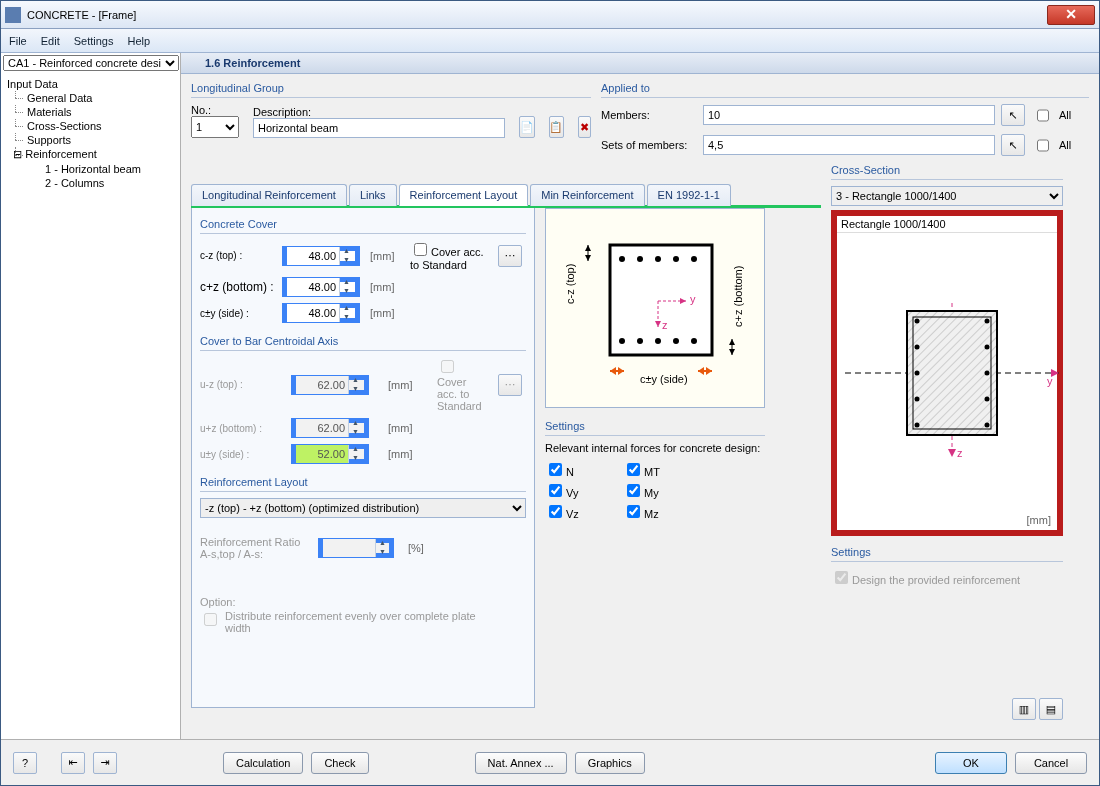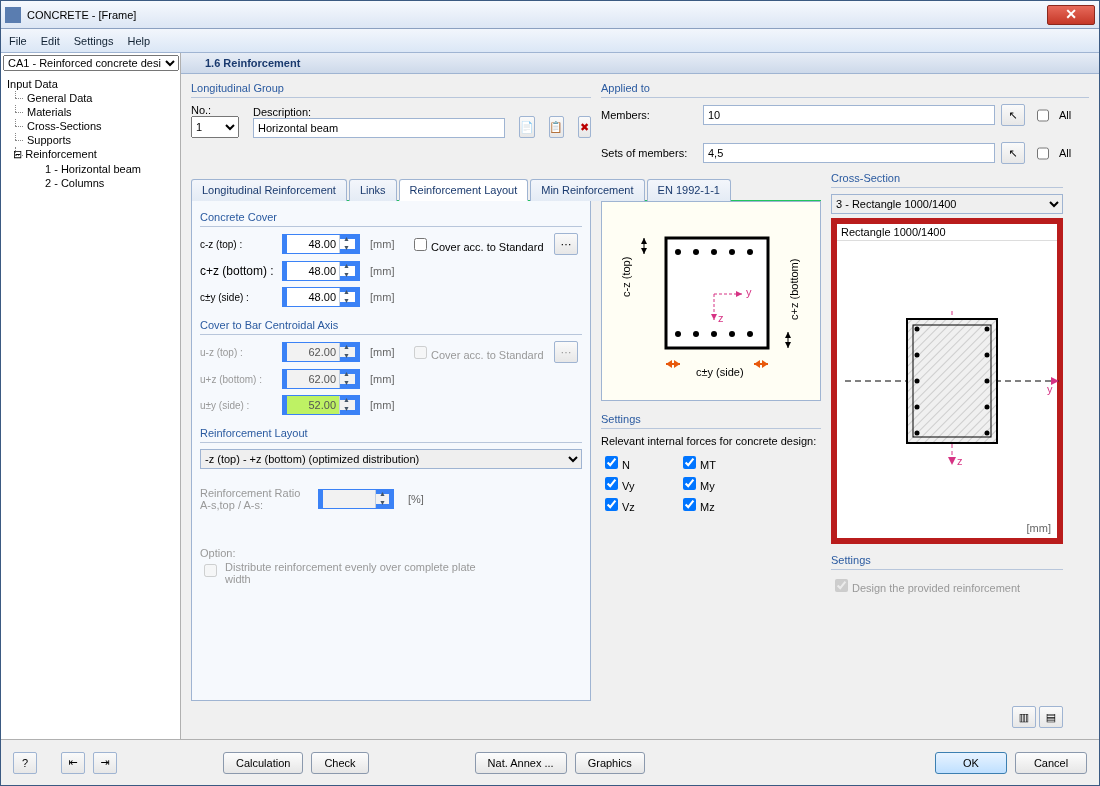--- a/index.html
+++ b/index.html
@@ -28,25 +28,25 @@
   .group-title { color:#2a5aa0; border-bottom:1px solid #b8c6db; padding:2px 0 3px 0; margin-bottom:6px;}
   input.txt { height:20px; border:1px solid #9fb4d2; background:#fff; padding:0 4px;}
   .spin { display:inline-flex; align-items:center; border:5px solid #3b82f6; height:20px; background:#fff;}
   .spin input{border:none;height:18px;width:52px;text-align:right;padding:0 3px;font-size:11px;}
   .spin .btns{display:flex;flex-direction:column;}
   .spin .btns span{width:14px;height:9px;border-left:1px solid #c2cfe0;font-size:7px;text-align:center;line-height:8px;color:#456;cursor:pointer;}
   .unit{color:#666;margin-left:6px;}
   .btn { height:22px; padding:0 12px; background:linear-gradient(#fdfdfd,#e6e6e6); border:1px solid #8b99ad; border-radius:3px; cursor:pointer;}
   .btn.primary{background:linear-gradient(#e8f3ff,#bfe0ff);border-color:#3c7fb1;}
   .iconbtn { width:24px;height:22px;border:1px solid #9fb4d2;background:linear-gradient(#fafafa,#e7e7e7);cursor:pointer;display:inline-flex;align-items:center;justify-content:center;border-radius:2px;}
-  .tabs { display:flex; border-bottom:1px solid #22c55e; margin-top:8px;}
+  .tabs { display:flex; border-bottom:3px solid #22c55e; margin-top:21px;}
   .tab { padding:4px 10px; border:1px solid #9fb4d2; border-bottom:none; background:linear-gradient(#f3f6fb,#e4ebf5); margin-right:2px; border-radius:3px 3px 0 0; cursor:pointer; position:relative; top:1px; color:#1a3a6e;}
   .tab.active { background:#fff; font-weight:normal; border-bottom:1px solid #fff;}
   .panel { border:1px solid #9fb4d2; border-top:none; padding:8px; background:#f6f9fd;}
-  .leftcol{width:400px;}
+  .leftcol{width:344px;}
   .midcol{width:220px;}
   .rightcol{width:232px;}
   .chk{margin-right:4px;}
   .diagram{border:1px solid #9fb4d2;background:#fffef4;height:200px;position:relative;}
   .cs-diagram{border:6px solid #b91c1c;background:#fff;height:326px;position:relative;}
   .footer { position:absolute; bottom:0; left:0; right:0; height:46px; border-top:1px solid #b0b0b0; display:flex; align-items:center; padding:0 12px; gap:8px; background:#f0f0f0;}
   .footer .spacer{flex:1;}
   select.full{width:100%;height:20px;border:1px solid #9fb4d2;}
   .disabled{color:#999;}
   .force-grid{display:grid;grid-template-columns:70px 70px;gap:2px 8px;}
@@ -104,21 +104,21 @@
                 <span class="iconbtn">📄</span>
                 <span class="iconbtn">📋</span>
                 <span class="iconbtn" style="color:#b00;">✖</span>
               </div>
             </div>
           </div>
 
           <div style="flex:1;">
             <div class="group">
               <div class="group-title">Applied to</div>
-              <div style="display:grid;grid-template-columns:96px 1fr 26px 20px 30px;gap:16px 6px;align-items:center;">
+              <div style="display:grid;grid-template-columns:96px 1fr 26px 20px 30px;gap:8px 6px;align-items:center;">
                 <span>Members:</span>
                 <input class="txt" value="10" style="">
                 <span class="iconbtn">↖</span>
                 <input type="checkbox" class="chk" style="">
                 <span>All</span>
 
                 <span>Sets of members:</span>
                 <input class="txt" value="4,5" style="">
                 <span class="iconbtn">↖</span>
                 <input type="checkbox" class="chk" style="">
@@ -179,21 +179,21 @@
                           </span>
                         </span>
                       <span class="unit">[mm]</span>
                       <span></span>
                         <span></span>
                     </div>
                   </div>
 
                   <div class="group" style="margin-top:10px;">
                     <div class="group-title">Cover to Bar Centroidal Axis</div>
-                    <div style="display:grid;grid-template-columns:78px 78px 42px 1fr 28px;gap:6px 4px;align-items:center;" class="disabled">
+                    <div style="display:grid;grid-template-columns:78px 78px 42px 1fr 28px;gap:6px 13px;align-items:center;" class="disabled">
                       <span style="font-size:10px;">u-z (top) :</span>
                       <span class="spin" style="background:#f2f2f2;">
                           <input disabled="" style="background: rgb(242, 242, 242);" value="62.00">
                           <span class="btns">
                             <span>▲</span>
                             <span>▼</span>
                           </span>
                         </span>
                       <span class="unit">[mm]</span>
                       <label><input type="checkbox" disabled="" class="chk" style=""><span>Cover acc. to Standard</span></label>

